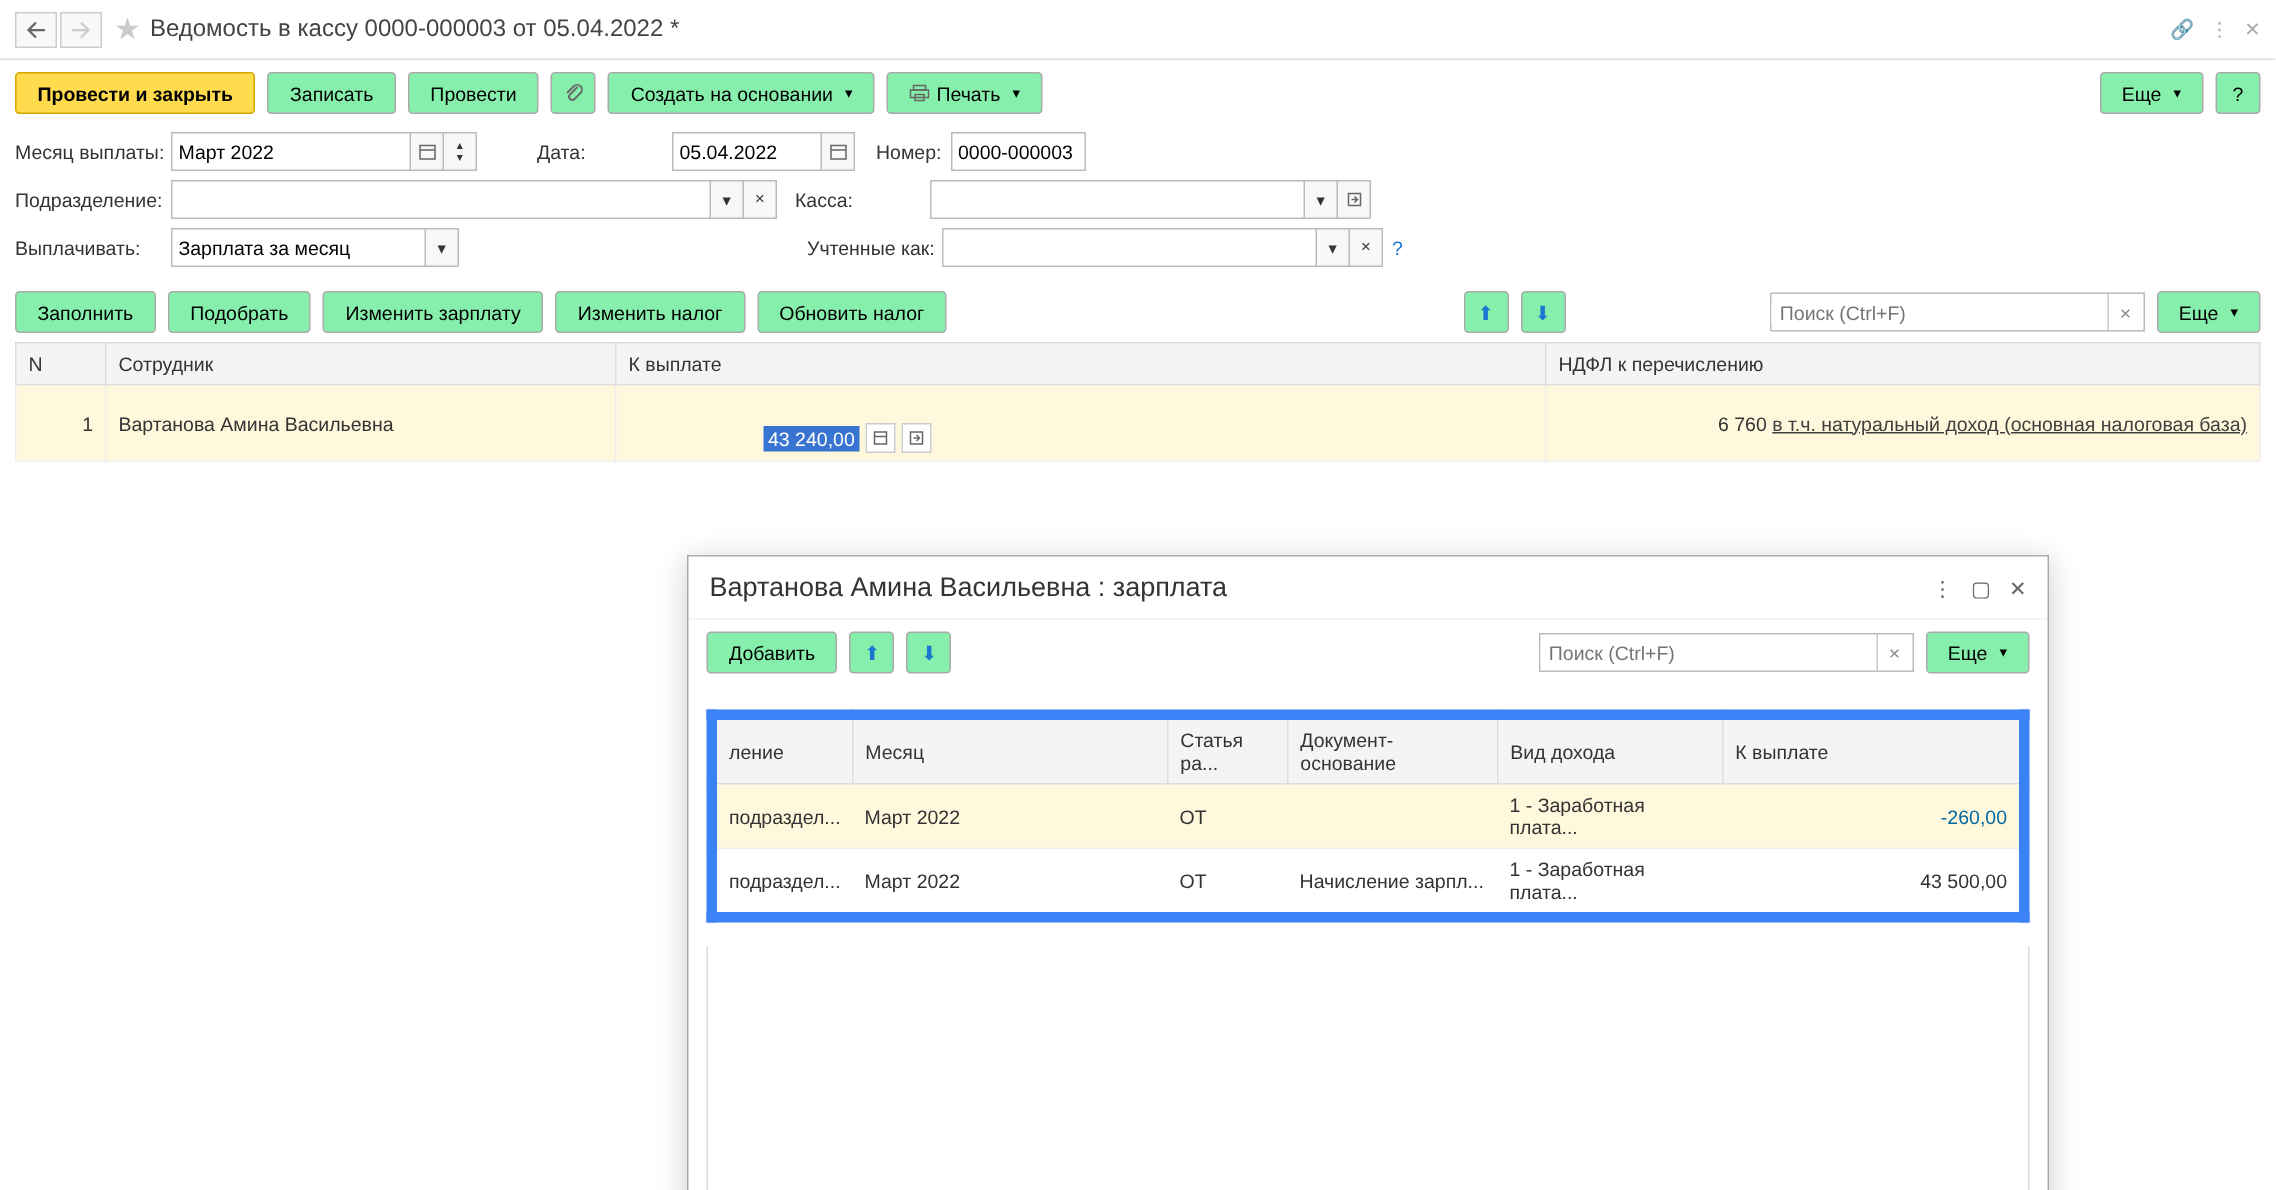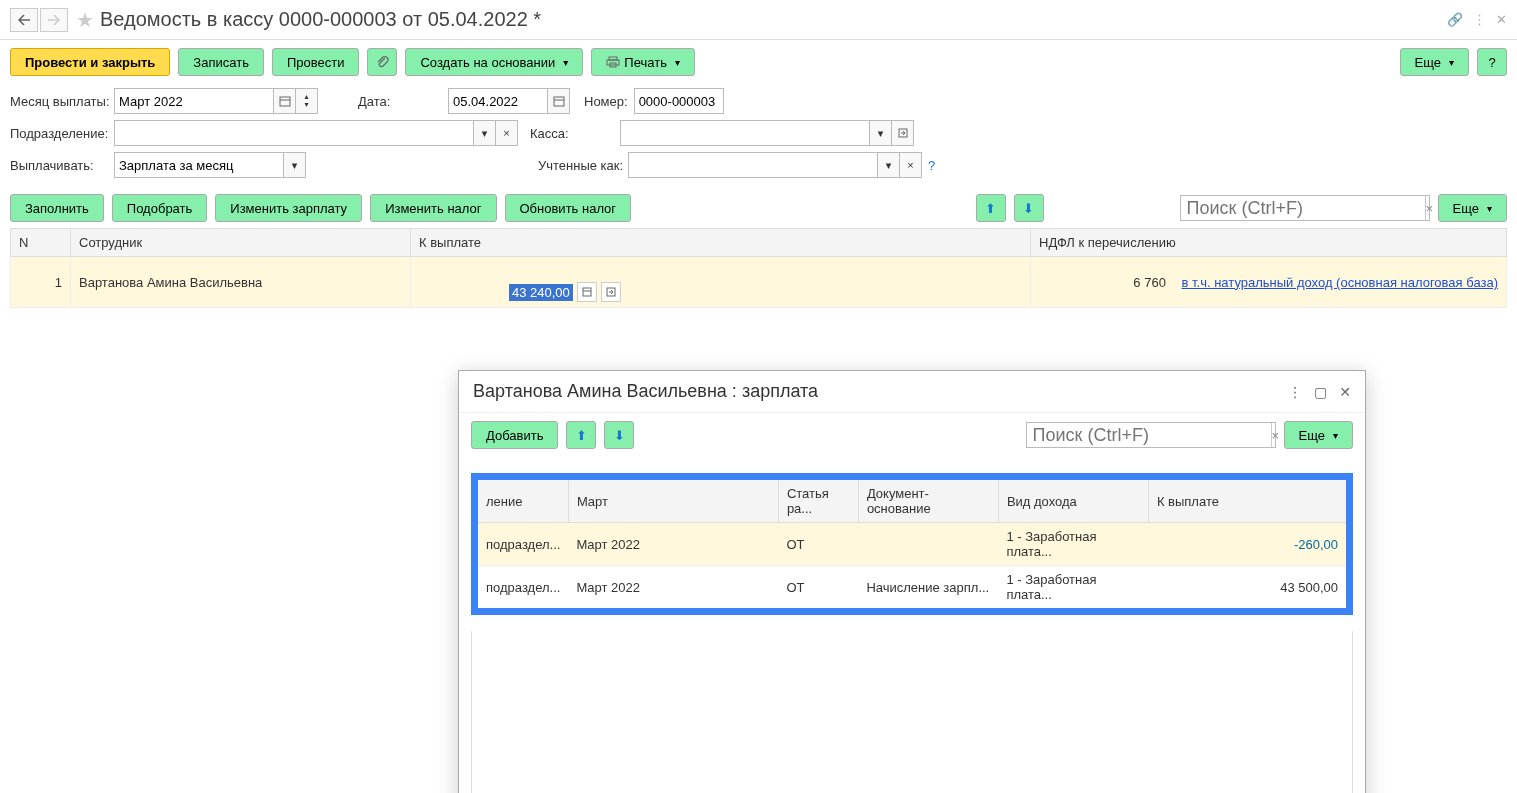--- a/index.html
+++ b/index.html
@@ -1,47 +1,47 @@
 <!DOCTYPE html>
 <html><head>
 <meta charset="utf-8">
 <style>
 * { box-sizing: border-box; margin: 0; padding: 0; }
 body { font-family: Arial, sans-serif; font-size: 13px; color: #333; background: #fff; width: 1517px; }
 .title-bar { display: flex; align-items: center; padding: 4px 10px; border-bottom: 1px solid #ddd; height: 40px; }
 .nav-btn { width: 28px; height: 24px; border: 1px solid #ccc; background: #f8f8f8; margin-right: 2px; display: flex; align-items: center; justify-content: center; cursor: pointer; }
 .star { color: #ccc; font-size: 20px; margin: 0 6px; }
-.title-text { font-size: 20px; color: #444; }
+.title-text { font-size: 16px; color: #444; }
 .title-right { margin-left: auto; display: flex; gap: 10px; color: #aaa; }
 .toolbar { display: flex; align-items: center; padding: 8px 10px; gap: 8px; }
 .btn { height: 28px; padding: 0 14px; border: 1px solid #aaa; background: #86efac; border-radius: 3px; cursor: pointer; font-size: 13px; display: inline-flex; align-items: center; gap: 4px; }
 .btn-primary { background: #ffdb4d; border-color: #d4a800; font-weight: bold; }
 .btn-icon { width: 30px; padding: 0; justify-content: center; }
 .btn-drop::after { content: "▾"; margin-left: 4px; font-size: 10px; }
 .spacer { flex: 1; }
 .form-area { padding: 4px 10px; }
 .form-row { display: flex; align-items: center; margin-bottom: 6px; }
 .form-label { width: 104px; font-size: 13px; }
 .form-label-r { width: 90px; text-align: left; margin-left: 40px; }
 .input { height: 26px; border: 1px solid #bbb; padding: 0 4px; background: #fff; font-size: 13px; }
 .input-combo { display: flex; }
 .combo-btn { width: 22px; height: 26px; border: 1px solid #bbb; border-left: none; background: #f8f8f8; display: flex; align-items: center; justify-content: center; cursor: pointer; font-size: 11px; }
 .link-green { color: #008c3a; text-decoration: underline; }
 .table-toolbar { display: flex; align-items: center; padding: 6px 10px; gap: 8px; }
 .search-box { width: 250px; height: 26px; border: 1px solid #bbb; display: flex; align-items: center; }
-.search-box input { border: none; flex: 1; padding: 0 6px; outline: none; font-size: 18px; }
+.search-box input { border: none; flex: 1; padding: 0 6px; outline: none; font-size: 13px; }
 .search-clear { width: 24px; display: flex; align-items: center; justify-content: center; cursor: pointer; color: #888; border-left: 1px solid #ccc; height: 100%; }
 table.main-table { width: calc(100% - 20px); margin: 0 10px; border-collapse: collapse; }
 table.main-table th { background: #f4f4f4; border: 1px solid #ddd; padding: 6px 8px; text-align: left; font-weight: normal; font-size: 13px; }
 table.main-table td { border: 1px solid #eee; padding: 5px 8px; background: #fff8dc; }
 .cell-num { text-align: right; }
 .cell-editing { display: flex; align-items: center; justify-content: flex-end; gap: 4px; margin-top: 20px; }
 .cell-value-sel { background: #3874d0; color: #fff; padding: 1px 3px; }
 .cell-icon-btn { width: 20px; height: 20px; border: 1px solid #ccc; background: #fff; display: flex; align-items: center; justify-content: center; font-size: 10px; cursor: pointer; }
-.ndfl-link { text-decoration: underline; color: #1d4ed8; margin-left: 12px; }
+.ndfl-link { text-decoration: underline; color: #404040; margin-left: 0; }
 .dialog { position: absolute; left: 458px; top: 370px; width: 908px; background: #fff; border: 1px solid #aaa; box-shadow: 0 4px 20px rgba(0,0,0,0.2); }
 .dialog-header { display: flex; align-items: center; padding: 10px 14px; border-bottom: 1px solid #eee; }
 .dialog-title { font-size: 18px; color: #333; }
 .dialog-ctrls { margin-left: auto; display: flex; gap: 12px; color: #666; }
 .dialog-ctrls span { cursor: pointer; font-size: 14px; }
 .dialog-toolbar { display: flex; align-items: center; padding: 8px 12px; gap: 8px; }
 .dialog-table { width: calc(100% - 24px); margin: 16px 12px; border-collapse: collapse; border: 7px solid #3b82f6; }
 .dialog-table th { background: #f4f4f4; border: 1px solid #ddd; padding: 6px 8px; text-align: left; font-weight: normal; font-size: 13px; }
 .dialog-table td { border-bottom: 1px solid #eee; padding: 6px 8px; font-size: 13px; }
 .dialog-table tr.sel td { background: #fff8dc; }
@@ -247,21 +247,21 @@
     <div class="search-box">
       <input placeholder="Поиск (Ctrl+F)" style="">
       <div class="search-clear">×</div>
     </div>
     <button class="btn btn-drop">Еще</button>
   </div>
   <table class="dialog-table">
     <thead>
       <tr>
         <th style="width:90px">ление</th>
-        <th style="width:210px">Март</th>
+        <th style="width:210px">Месяц</th>
         <th style="width:80px">Статья ра...</th>
         <th style="width:140px">Документ-основание</th>
         <th style="width:150px">Вид дохода</th>
         <th class="cell-num">К выплате</th>
       </tr>
     </thead>
     <tbody>
       <tr class="sel">
         <td>подраздел...</td>
         <td>Март 2022</td>

